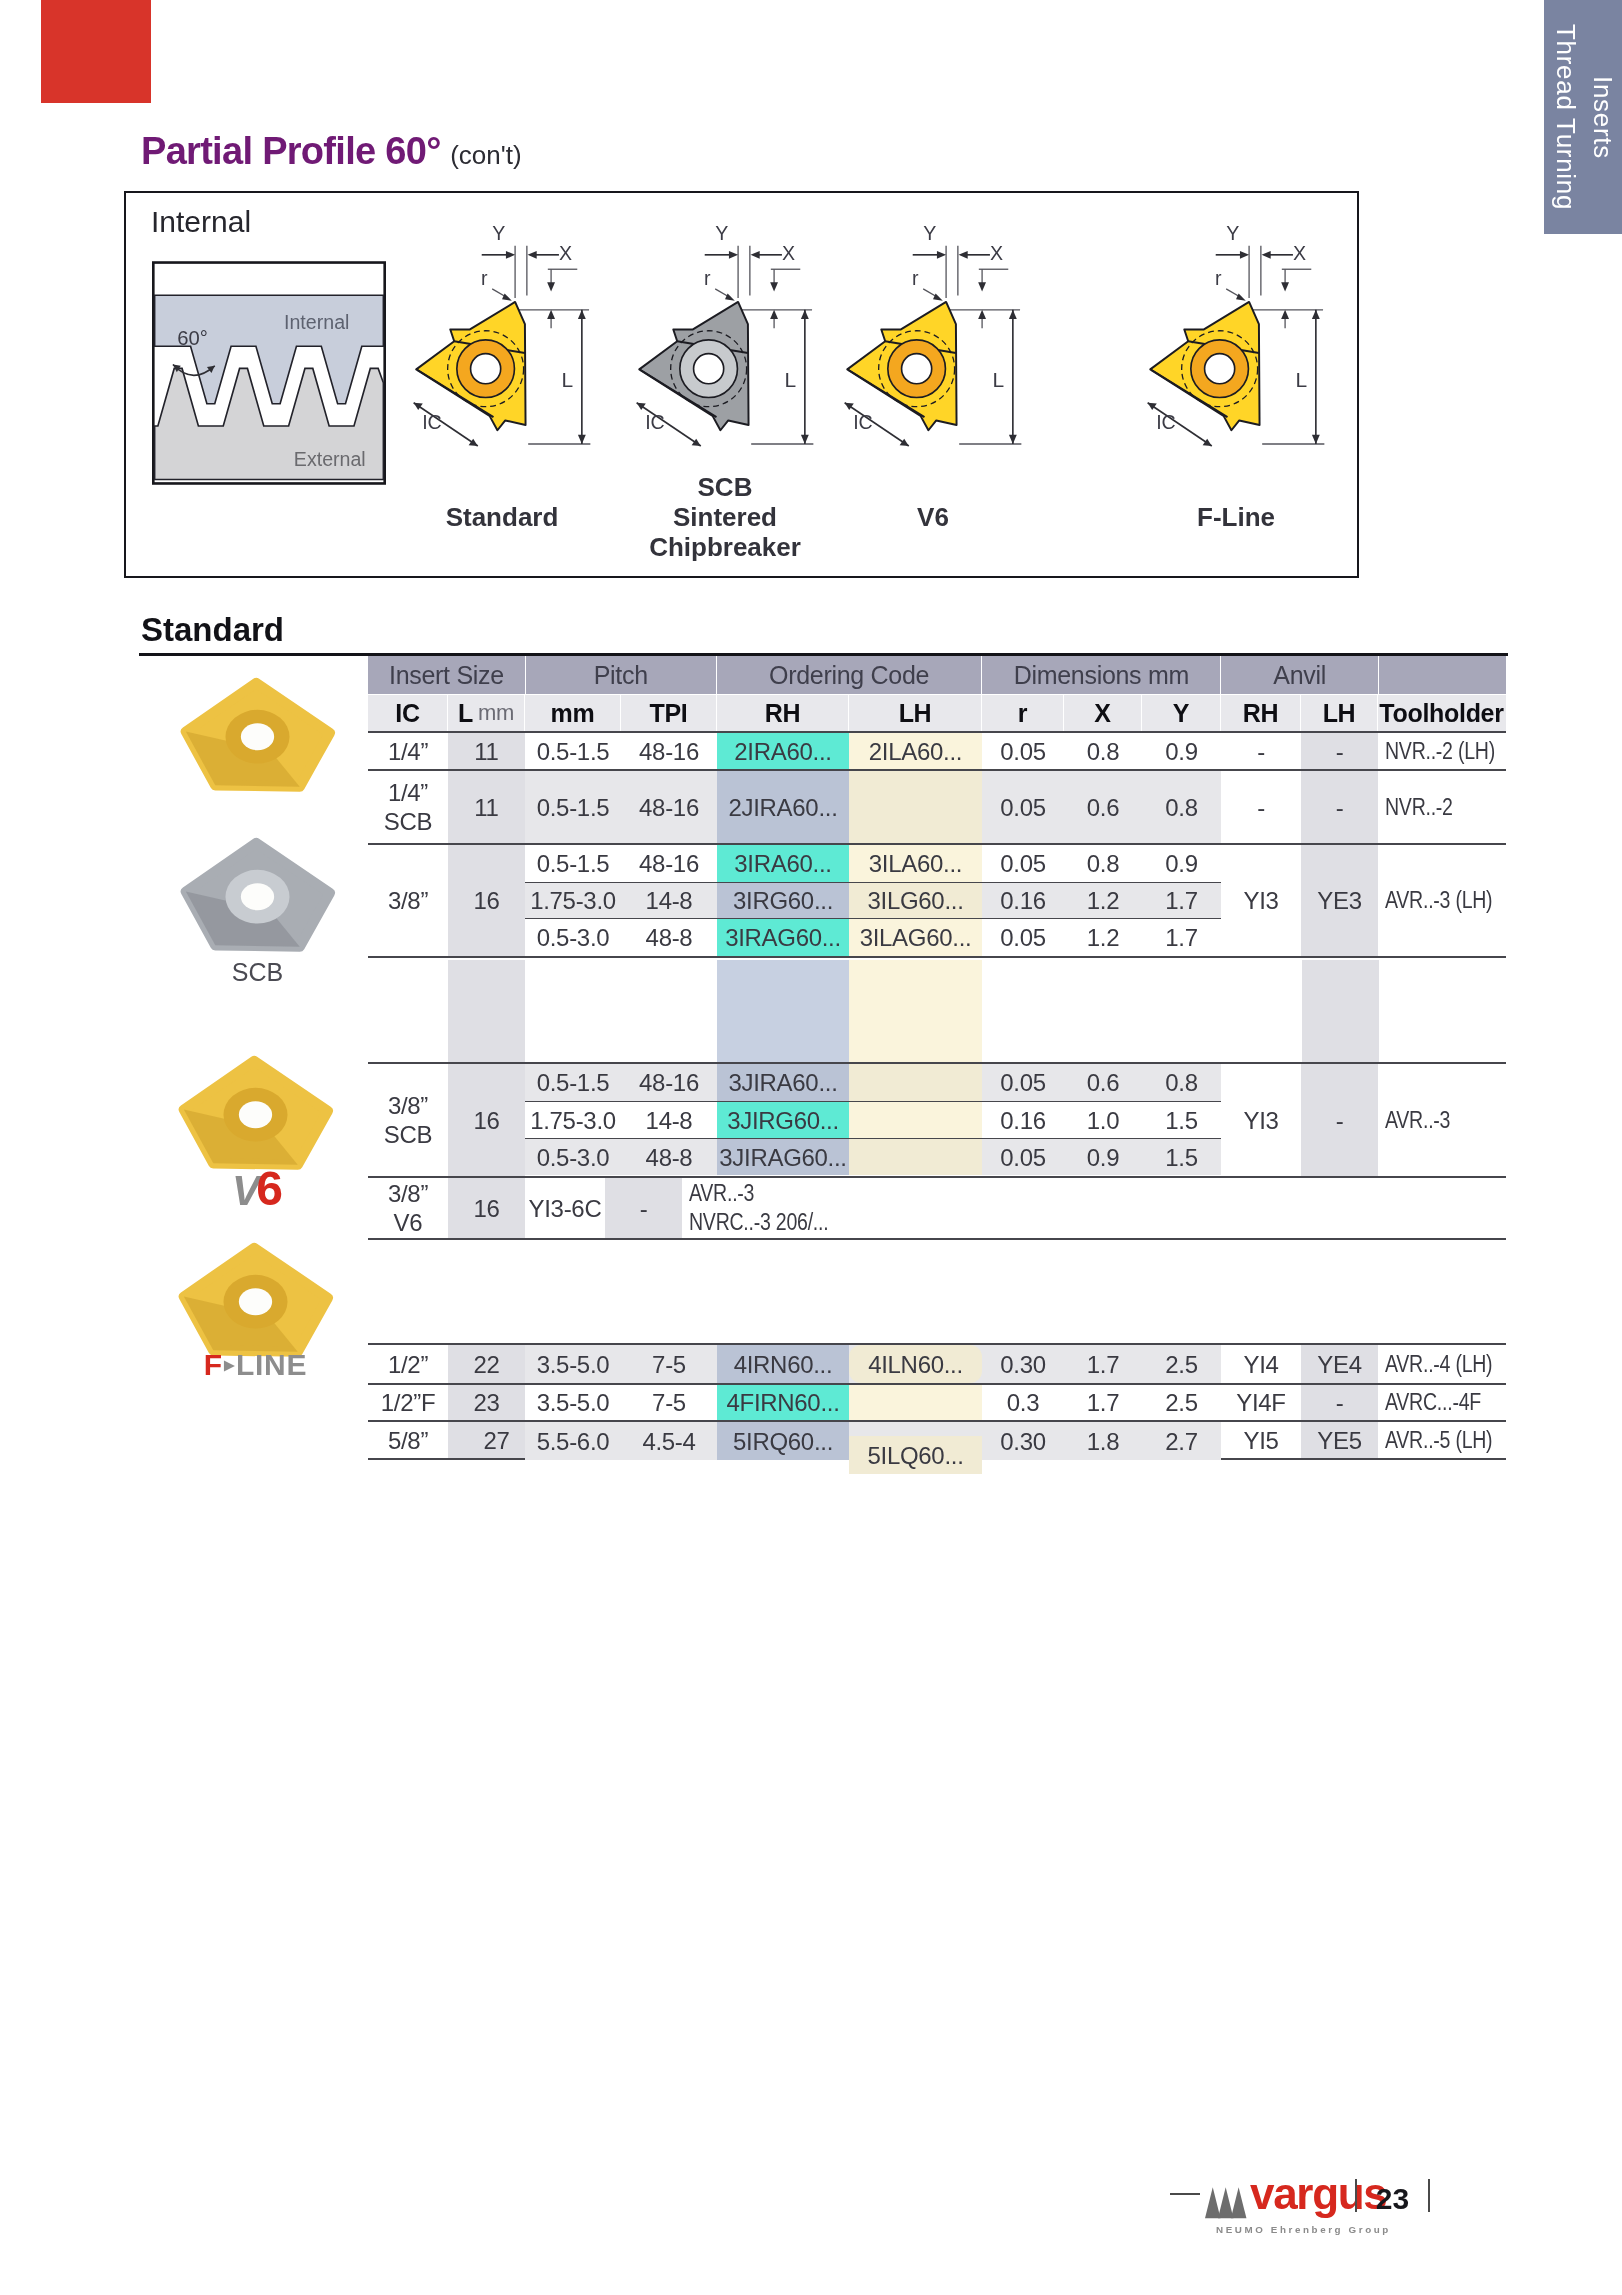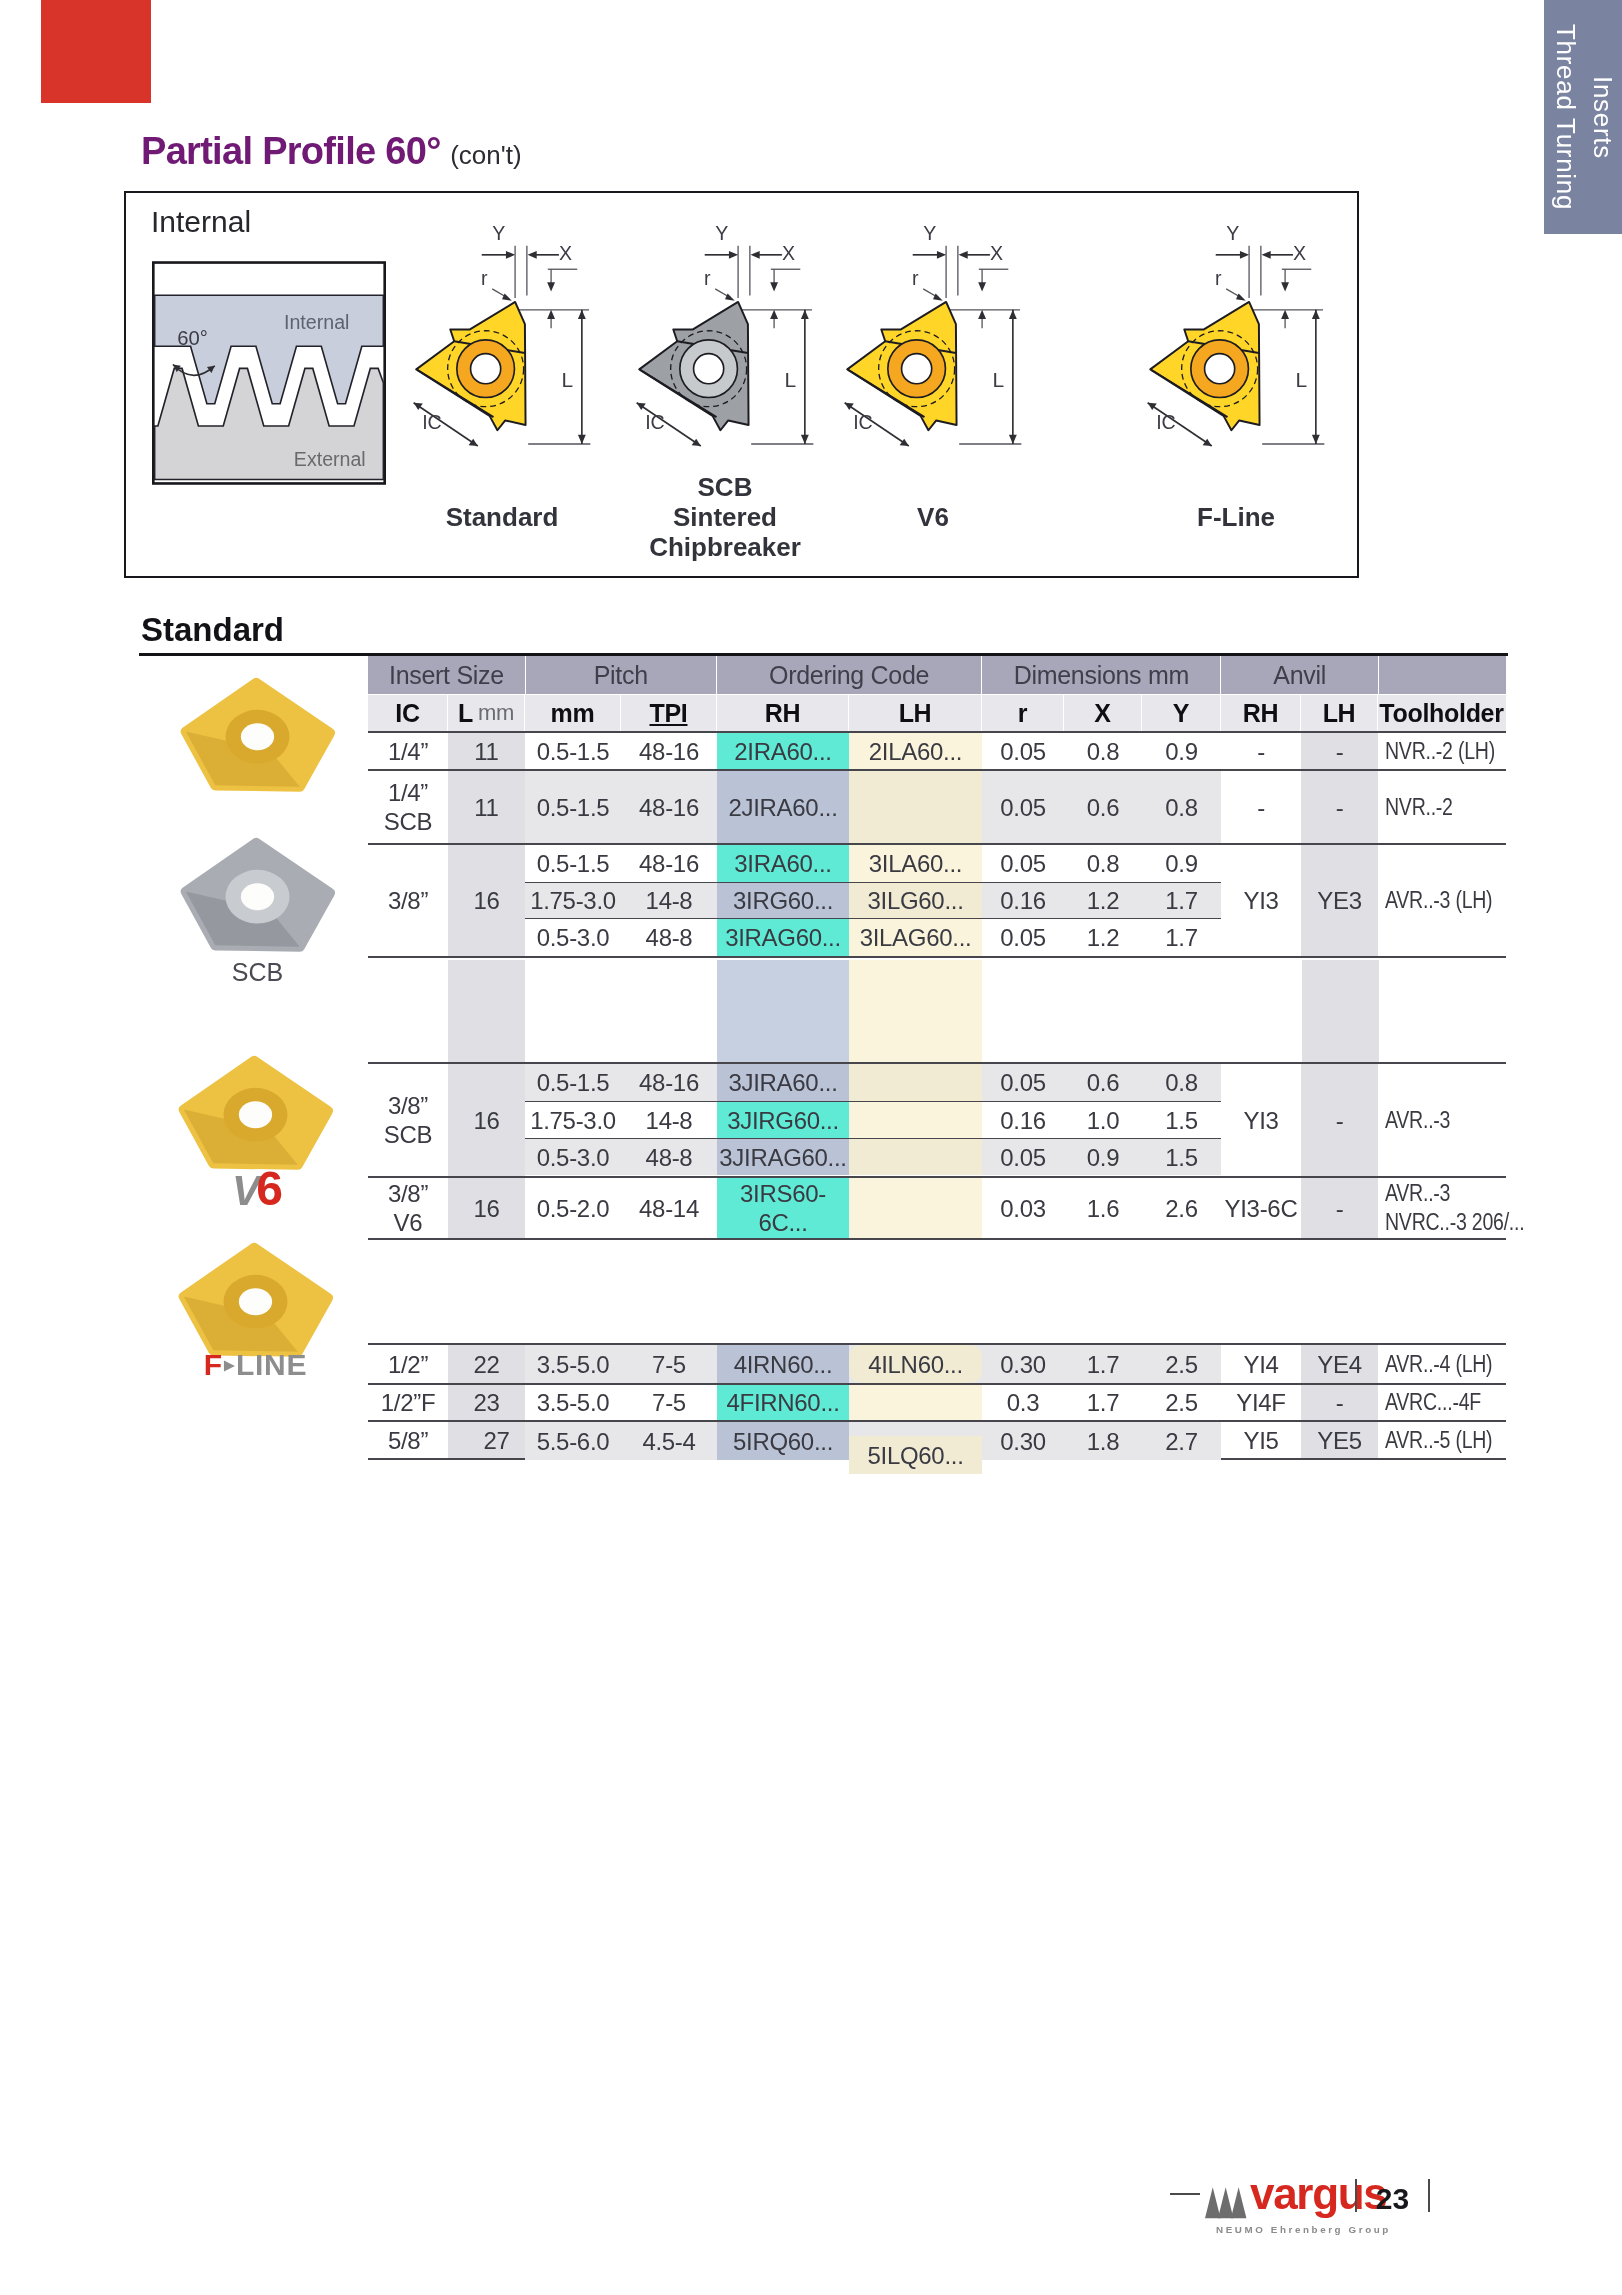--- a/index.html
+++ b/index.html
@@ -322,21 +322,21 @@
       <div class="hc" style="width: 158px;">Anvil</div>
       <div class="hc" style="width: 127px;"></div>
     </div>
     <div class="hdr2" style="background: rgb(232, 232, 236);">
       <div class="hc" style="width: 80px;">IC</div>
       <div class="hc" style="width: 77px;">
         <span>L</span>
         <span class="unit">mm</span>
       </div>
       <div class="hc" style="width: 96px;">mm</div>
-      <div class="hc" style="width: 96px; text-decoration: underline;">TPI</div>
+      <div class="hc" style="width: 96px;">TPI</div>
       <div class="hc" style="width: 132px;">RH</div>
       <div class="hc" style="width: 133px;">LH</div>
       <div class="hc" style="width: 82px;">r</div>
       <div class="hc" style="width: 78px;">X</div>
       <div class="hc" style="width: 79px;">Y</div>
       <div class="hc" style="width: 80px;">RH</div>
       <div class="hc" style="width: 77px;">LH</div>
       <div class="hc" style="width: 127px; text-align: center;">Toolholder</div>
     </div>
     <div class="gapband" style="left: 80px; top: 304px; width: 77px; height: 103px; background: rgb(223, 223, 228);"></div>
@@ -453,31 +453,20 @@
           </div>
         </div>
         <div class="cell" style="width: 80px;">YI3</div>
         <div class="cell band" style="width: 77px;">-</div>
         <div class="cell tool" style="width: 127px;"><span class="tline">AVR..-3</span></div>
       </div>
       <div class="group" style="height: 62px;">
         <div class="cell" style="width: 80px;">3/8”
 V6</div>
         <div class="cell band" style="width: 77px;">16</div>
-        <div class="mid" style="width: 696px;">
-          <div class="subrow" style="height: 62px;">
-            <div class="cell c-mm" style="width: 96px;">0.5-2.0</div>
-            <div class="cell c-tpi" style="width: 96px;">48-14</div>
-            <div class="cell c-rh" style="width: 132px;">3IRS60-6C...</div>
-            <div class="cell c-lh" style="width: 133px;"></div>
-            <div class="cell c-r" style="width: 82px;">0.03</div>
-            <div class="cell c-x" style="width: 78px;">1.6</div>
-            <div class="cell c-y" style="width: 79px;">2.6</div>
-          </div>
-        </div>
         <div class="cell" style="width: 80px;">YI3-6C</div>
         <div class="cell band" style="width: 77px;">-</div>
         <div class="cell tool" style="width: 127px;"><span class="tline">AVR..-3</span><span class="tline">NVRC..-3 206/...</span></div>
       </div>
     </div>
     <div class="run" style="top: 687px;">
       <div class="group" style="height: 38px;">
         <div class="cell" style="width: 80px;">1/2”</div>
         <div class="cell band" style="width: 77px;">22</div>
         <div class="mid" style="width: 696px;">

